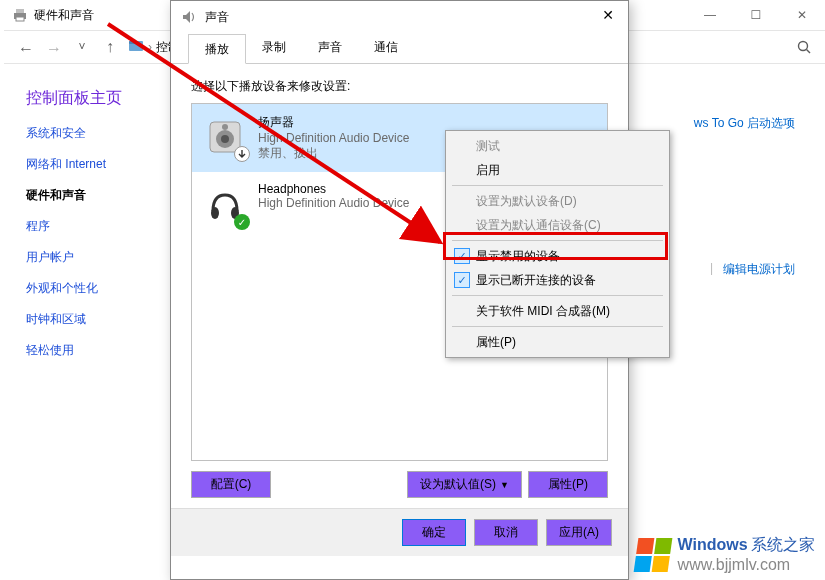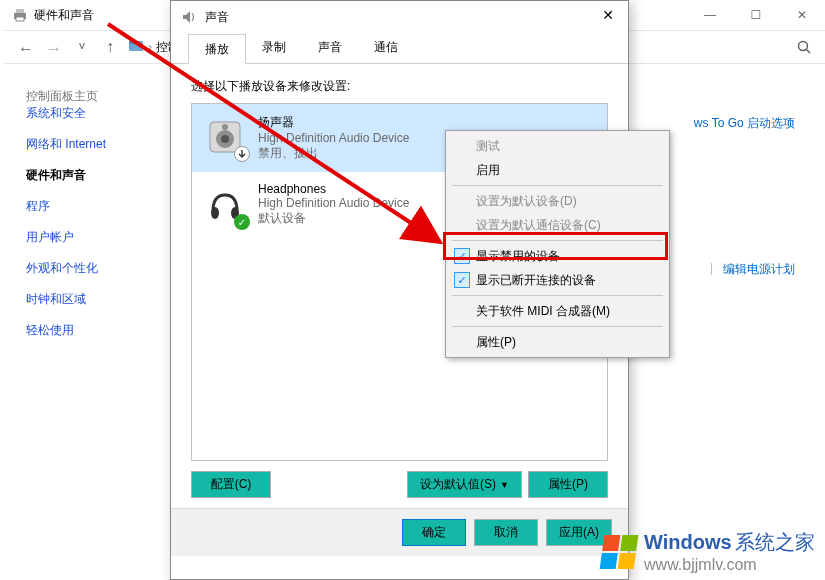--- a/index.html
+++ b/index.html
@@ -14,21 +14,21 @@
 .bg-winbtn { width: 46px; height: 30px; display:flex; align-items:center; justify-content:center; color:#666; }
 .bg-nav { height: 34px; display:flex; align-items:center; padding: 0 8px; border-top:1px solid #e5e5e5; border-bottom:1px solid #e5e5e5; }
 .nav-arrow { width: 28px; height:28px; display:flex; align-items:center; justify-content:center; color:#606060; font-size:16px;}
 .nav-arrow.disabled{color:#b0b0b0;}
 .breadcrumb { display:flex; align-items:center; margin-left:4px; color:#000; }
 .breadcrumb .sep { margin: 0 4px; color:#888; }
 .search-icon { position:absolute; right:14px; top:40px; color:#5c5c5c; }
 
 .bg-body { display:flex; height: calc(100% - 64px); }
 .sidebar { width: 170px; padding: 24px 0 0 22px; }
-.sidebar-title { color:#737373; font-size:12px; }
+.sidebar-title { color:#6d28d9; font-size:16px; margin-bottom:16px; }
 .sidebar a { display:block; color:#1d4ed8; text-decoration:none; margin-bottom:14px; font-size:12px; }
 .sidebar a.active { color:#000; font-weight:bold; }
 
 .rightlinks { position:absolute; right:30px; top:115px; font-size:12px; }
 .rightlinks a { color:#0066cc; text-decoration:none; display:block; margin-bottom:6px;}
 .editplan { position:absolute; right:30px; top:261px; color:#0066cc; text-decoration:none; font-size:12px;}
 .pipe2 { position:absolute; right:112px; top:261px; color:#bbb; }
 
 
 .sound-dlg { position:absolute; left:170px; top:0; width:459px; height:580px; background:#fff; border:1px solid #888; box-shadow: 3px 3px 12px rgba(0,0,0,0.25); display:flex; flex-direction:column; }
@@ -43,21 +43,21 @@
 .device { display:flex; padding:10px 10px; }
 .device.sel { background:#cde8ff; }
 .dev-icon { width:46px; height:46px; position:relative; display:flex; align-items:center; justify-content:center; }
 .dev-icon .badge { position:absolute; right:-2px; bottom:-2px; width:16px; height:16px; border-radius:50%; display:flex;align-items:center;justify-content:center;font-size:10px;color:#fff;}
 .dev-text { margin-left:10px; }
 .dev-name { color:#000; font-size:12px; }
 .dev-sub { color:#6a6a6a; font-size:12px; }
 .dev-stat { color:#6a6a6a; font-size:12px; }
 
 .dlg-row1 { display:flex; padding:10px 20px; gap:6px; align-items:center;}
-.btn { border:1px solid #adadad; background:#14b8a6; padding:4px 12px; font-size:12px; min-width:80px; text-align:center;}
+.btn { border:1px solid #adadad; background:#8b5cf6; padding:4px 12px; font-size:12px; min-width:80px; text-align:center;}
 .btn.small{min-width:64px;}
 .dropdown-arrow{font-size:9px; margin-left:4px;}
 .dlg-bottom { border-top:1px solid #ddd; padding:10px 16px; display:flex; justify-content:flex-end; gap:8px; background:#f0f0f0;}
 .btn.primary { border:1px solid #0078d7; }
 
 
 .ctx { position:absolute; left:445px; top:130px; width:225px; background:#f2f2f2; border:1px solid #a0a0a0; box-shadow:2px 2px 6px rgba(0,0,0,0.3); padding:3px 2px; }
 .ctx-item { display:flex; align-items:center; height:24px; padding:0 8px 0 28px; position:relative; font-size:12px;}
 .ctx-item.disabled { color:#888; }
 .ctx-sep { height:1px; background:#c8c8c8; margin:3px 4px; }
@@ -66,21 +66,21 @@
 
 .redbox { position:absolute; left:443px; top:232px; width:225px; height:28px; border:3px solid #e20000; pointer-events:none; }
 
 
 .arrow-svg { position:absolute; left:0; top:0; pointer-events:none; }
 
 
 .wlogo { position:absolute; right:10px; bottom:6px; display:flex; align-items:center; }
 .wlogo-sq { display:grid; grid-template-columns:16px 16px; grid-template-rows:16px 16px; gap:2px; transform: skewX(-8deg); margin-right:8px;}
 .wlogo-sq div{ }
-.wlogo-text { font-size:20px; color:#2a5db0; font-weight:bold; }
+.wlogo-text { font-size:16px; color:#2a5db0; font-weight:bold; }
 .wlogo-sub { font-size:16px; color:#888; display:block; }
 </style>
 </head>
 <body>
 
 <div class="bg-window">
   <div class="bg-titlebar">
     <span class="bg-title-icon">
       <svg width="16" height="16" viewBox="0 0 16 16">
           <rect x="2" y="6" width="12" height="6" fill="#8a8a8a"></rect>
@@ -185,21 +185,20 @@
         <svg width="40" height="40" viewBox="0 0 40 40">
             <path d="M8 26 Q8 10 20 10 Q32 10 32 26" fill="none" stroke="#333" stroke-width="3"></path>
             <ellipse cx="10" cy="28" rx="4" ry="6" fill="#333"></ellipse>
             <ellipse cx="30" cy="28" rx="4" ry="6" fill="#333"></ellipse>
           </svg>
         <span class="badge" style="background:#2aa82a">✓</span>
       </div>
       <div class="dev-text">
         <div class="dev-name">Headphones</div>
         <div class="dev-sub">High Definition Audio Device</div>
-        <div class="dev-stat">默认设备</div>
       </div>
     </div>
   </div>
 
   <div class="dlg-row1">
     <div class="btn">配置(C)</div>
     <div style="flex:1"></div>
     <div class="btn"><span>设为默认值(S)</span><span class="dropdown-arrow">▼</span></div>
     <div class="btn">属性(P)</div>
   </div>

